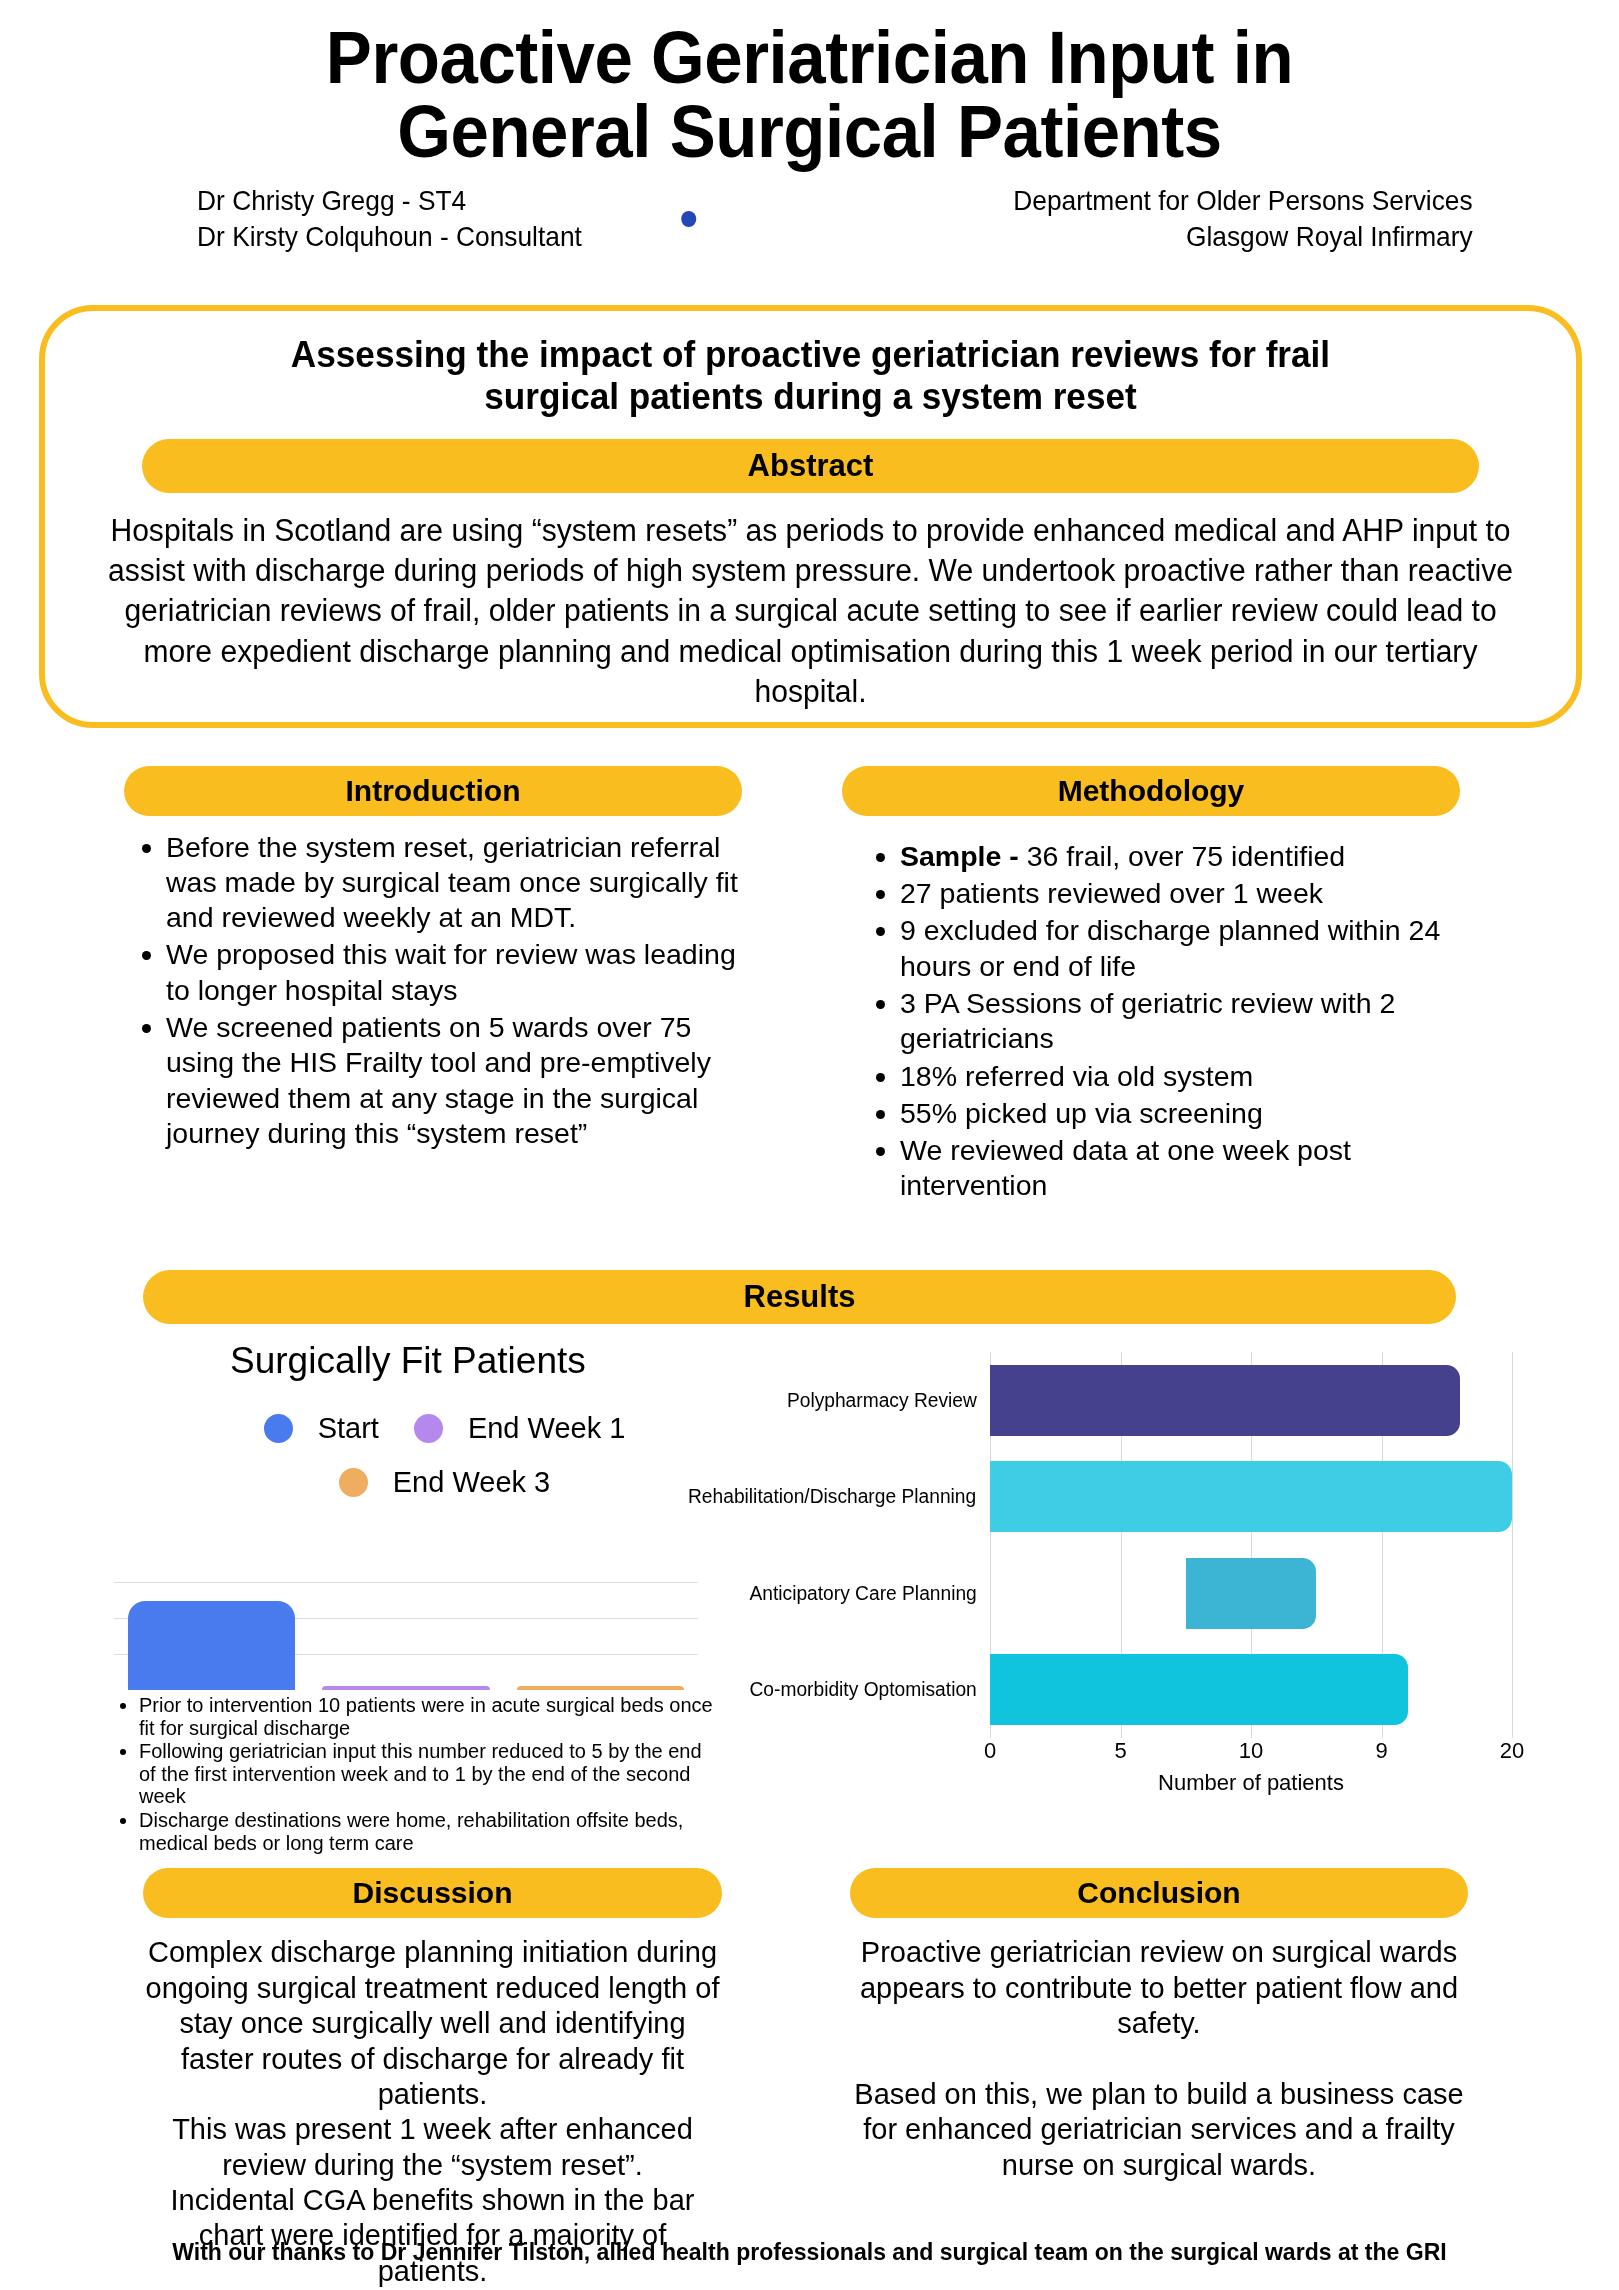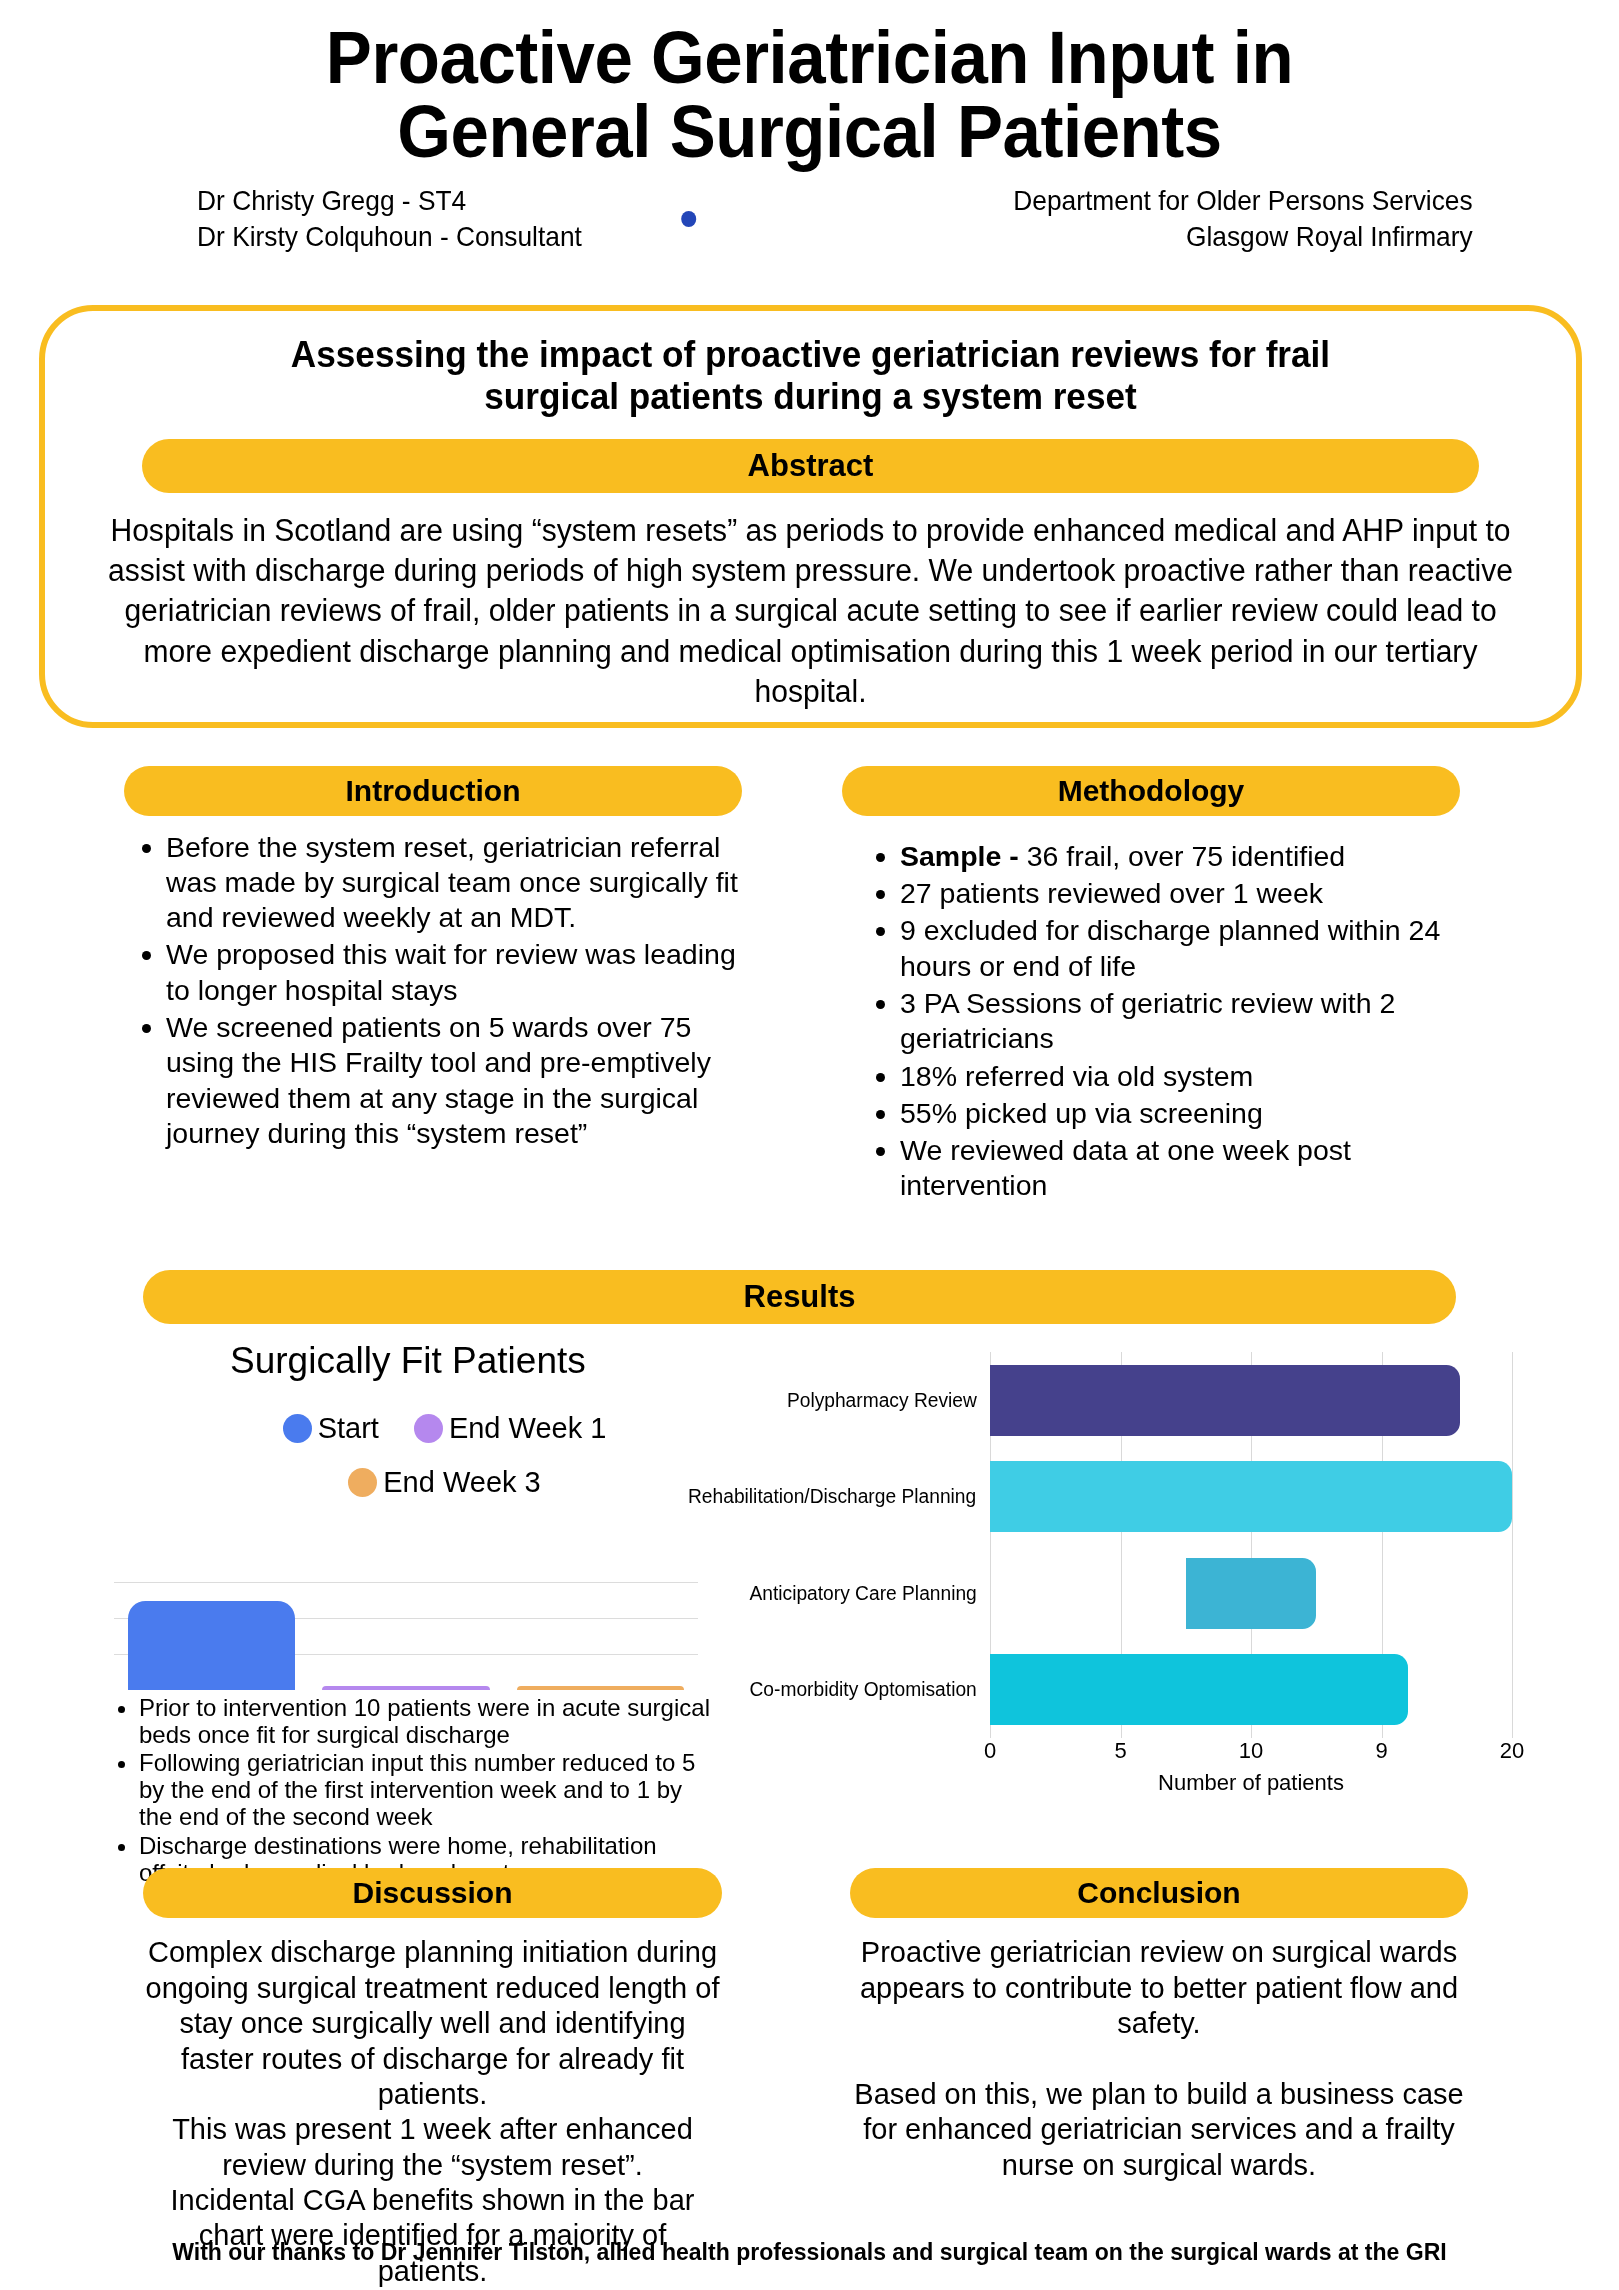--- a/index.html
+++ b/index.html
@@ -143,21 +143,21 @@
     width: 425px;
     font-size: 29px;
   }
   .legend-row {
     display: flex;
     align-items: center;
     justify-content: center;
     gap: 35px;
     margin-bottom: 21px;
   }
-  .legend-item { display: flex; align-items: center; gap: 6px; }
+  .legend-item { display: flex; align-items: center; gap: 25px; }
   .legend-dot { width: 29px; height: 29px; border-radius: 50%; flex: none; }
 
   
   .vchart {
     position: absolute;
     left: 114px; top: 1553px;
     width: 584px; height: 137px;
     overflow: hidden;
   }
   .vchart .grid {
@@ -174,21 +174,21 @@
   .vbar-slot { flex: 1; display: flex; justify-content: center; align-items: flex-end; height: 100%; }
   .vbar { width: 86%; border-radius: 17.4px 17.4px 0 0; }
 
   
   .results-bullets {
     position: absolute;
     left: 100px; top: 1694px; width: 618px;
   }
   .results-bullets ul {
     margin: 0; padding-left: 39px;
-    font-size: 24px; line-height: 1.13;
+    font-size: 20px; line-height: 1.13;
     font-family: "Liberation Sans", sans-serif;
   }
   .results-bullets li { margin-bottom: 1px; }
 
   
   .hchart {
     position: absolute;
     left: 676px; top: 1352px;
     width: 859px; height: 444px;
   }

